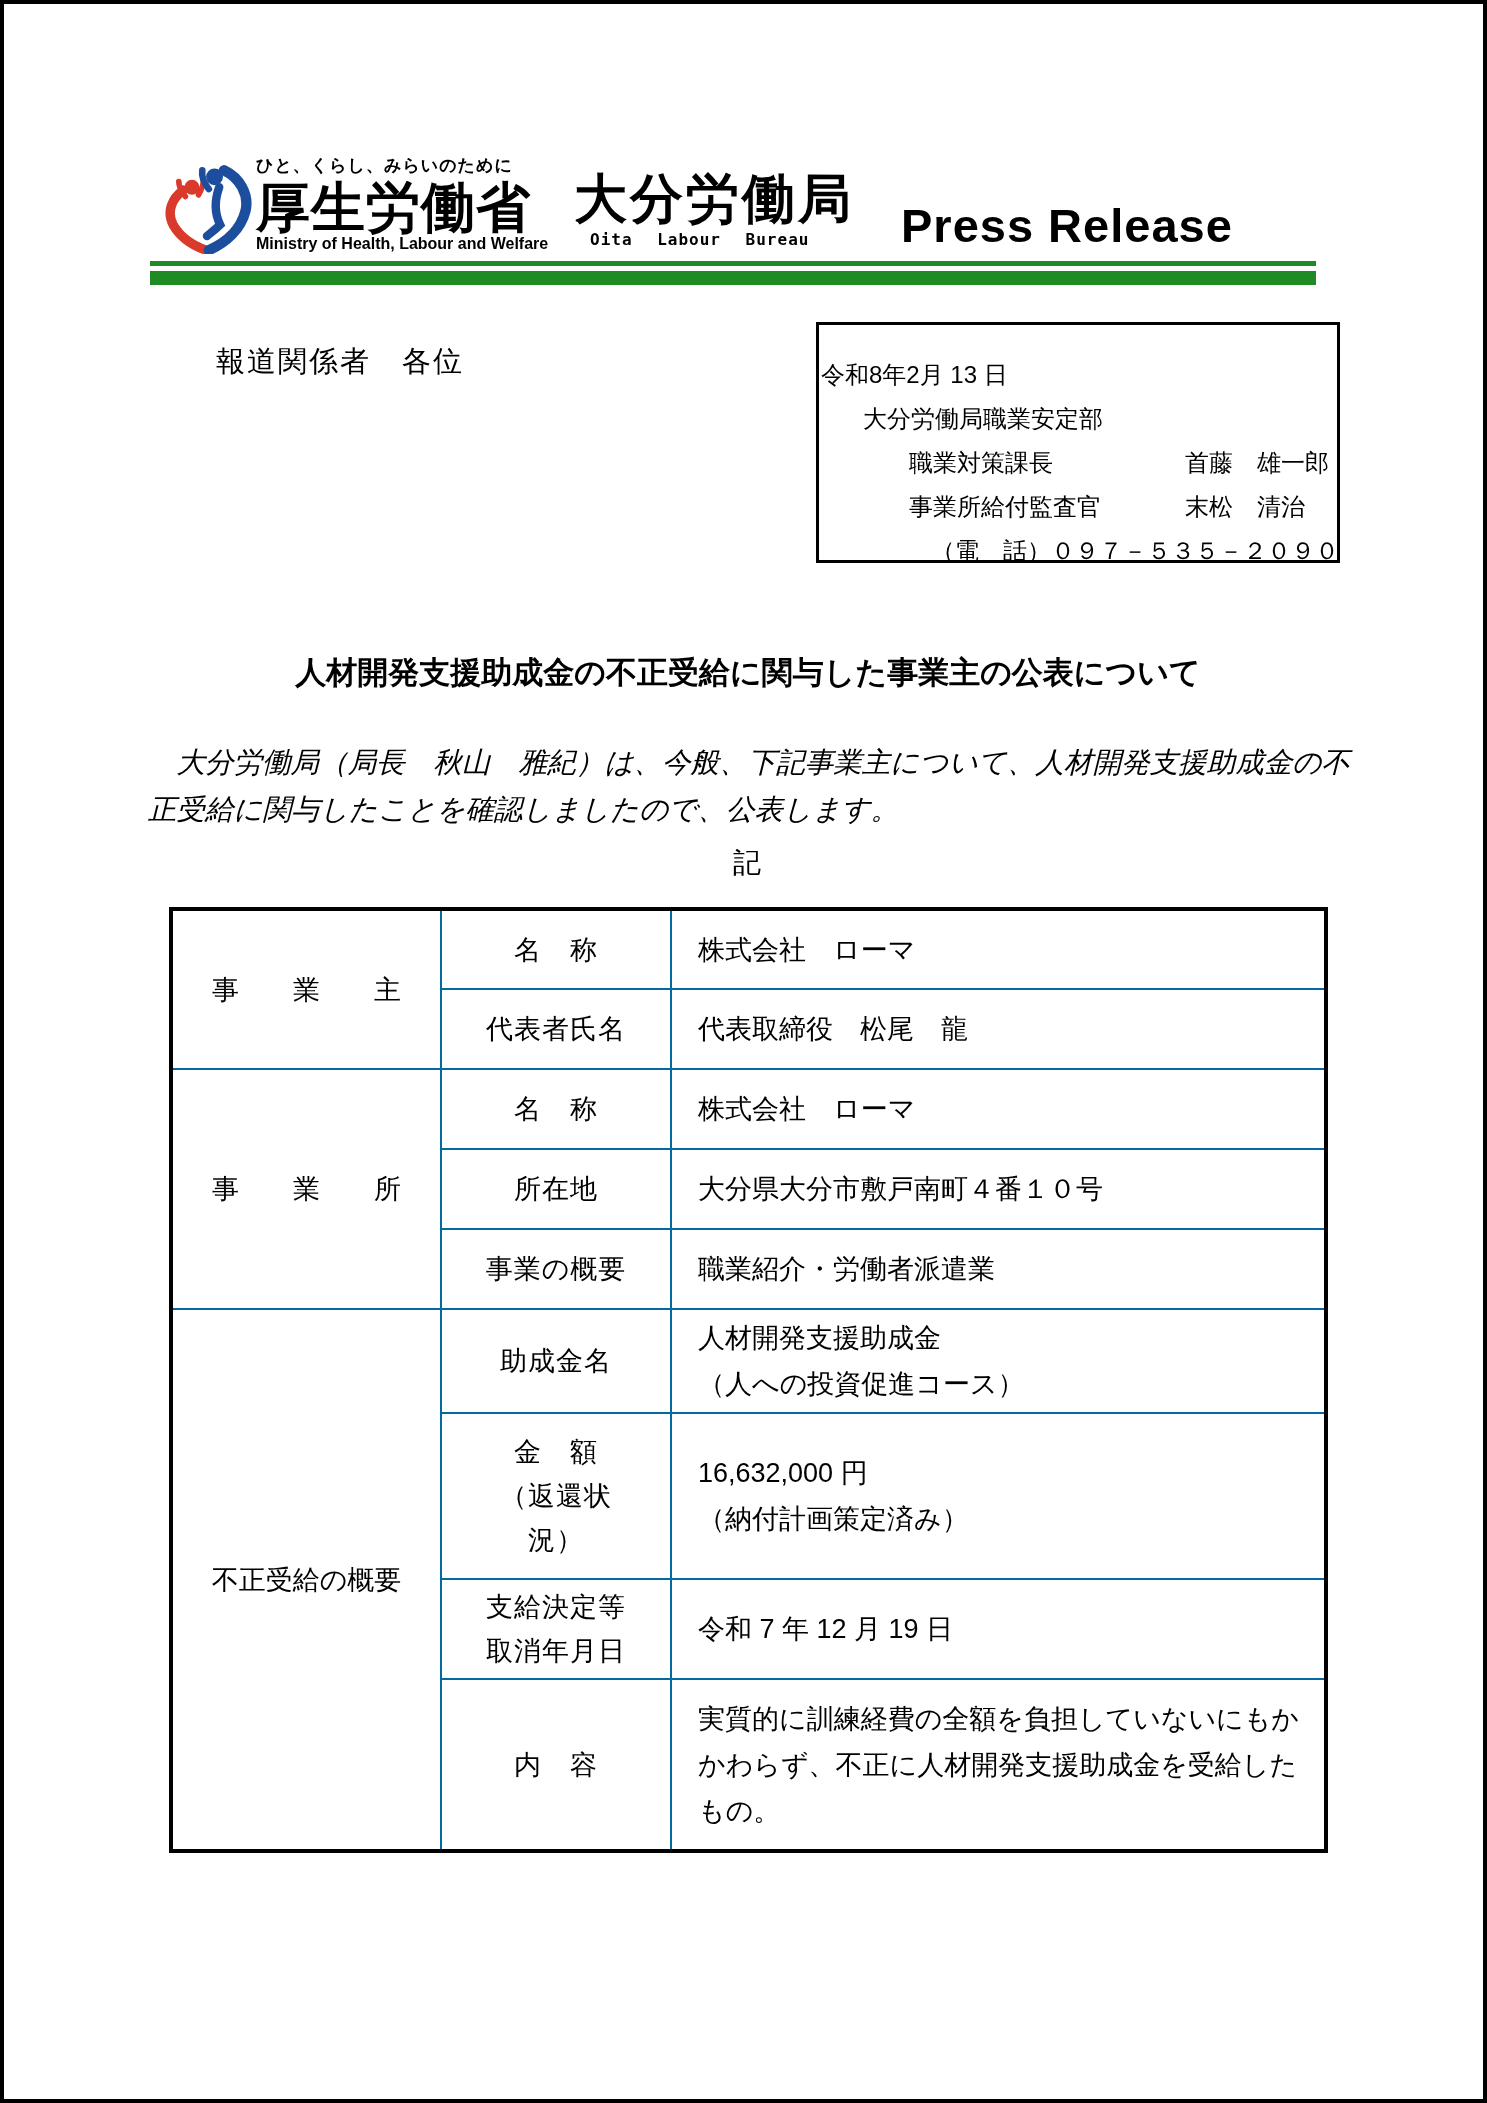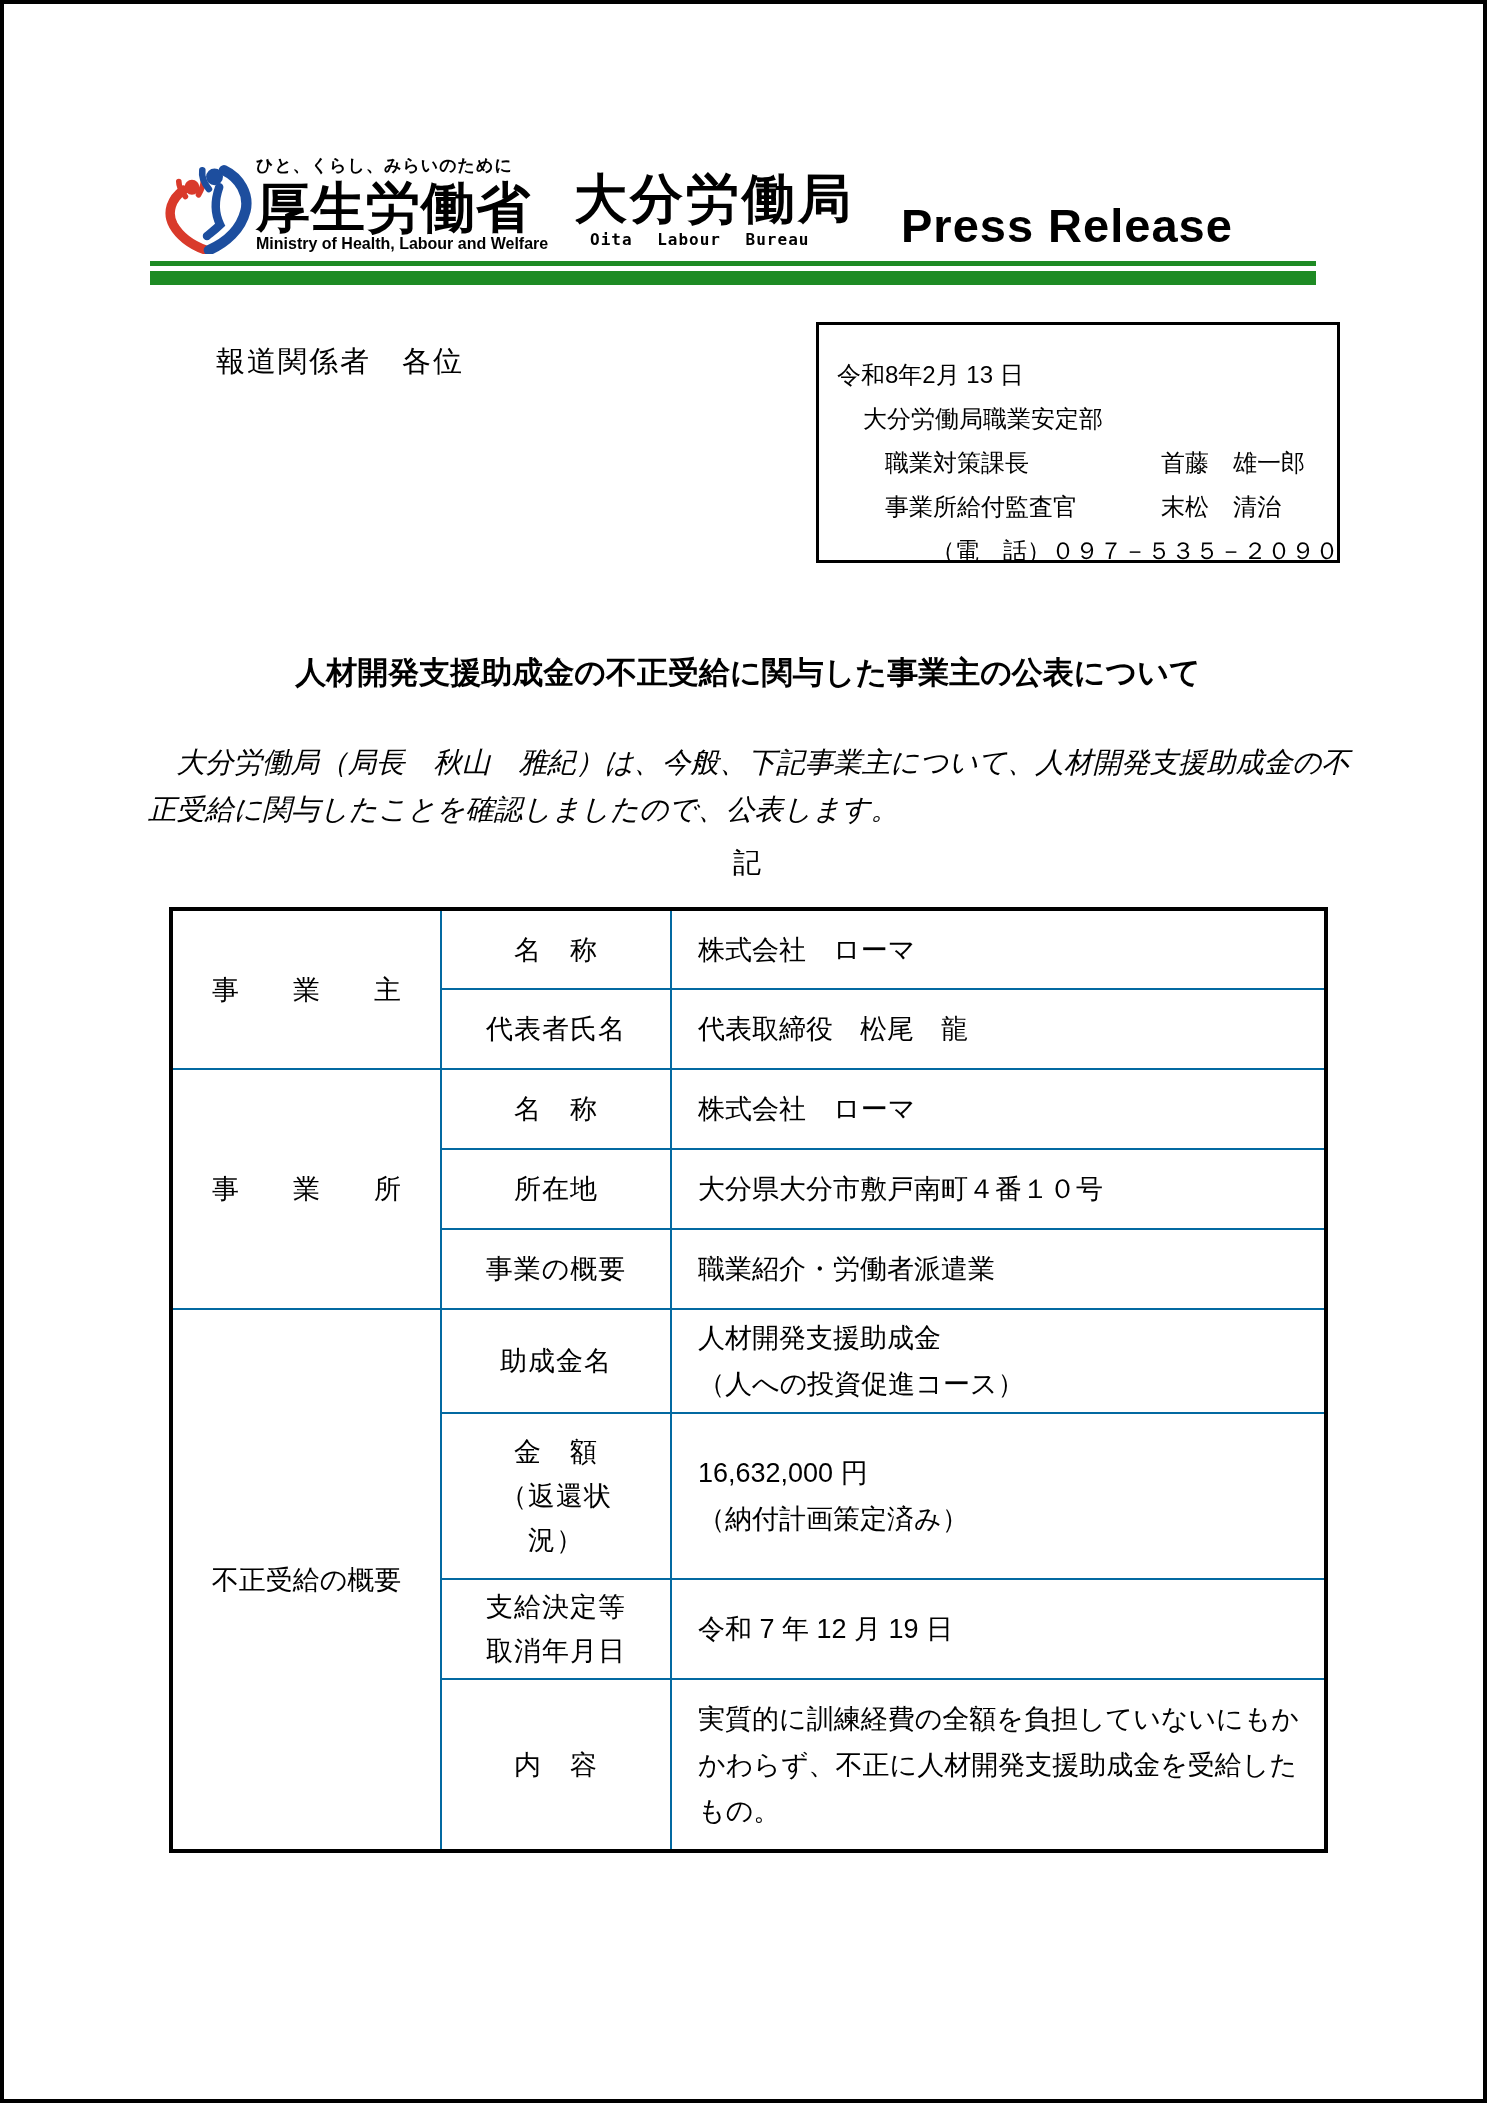--- a/index.html
+++ b/index.html
@@ -24,23 +24,23 @@
   .bureau-en { font-family:"DejaVu Sans Mono", monospace; font-size:16px; font-weight:bold; word-spacing:14px; letter-spacing:1px; margin-top:2px; margin-left:16px; white-space:nowrap; }
   .press-release { position:absolute; left:897px; top:194px; font-size:47px; font-weight:bold; letter-spacing:1px; white-space:nowrap; }
   .rule-thin  { position:absolute; left:146px; top:257px; width:1166px; height:5px;  }
   .rule-thick { position:absolute; left:146px; top:267px; width:1166px; height:14px; }
   
   .recipient { position:absolute; left:212px; top:338px; font-size:29px; letter-spacing:2px; white-space:nowrap; }
   .info-box {
     position:absolute; left:812px; top:318px; width:524px; height:241px;
     border:3px solid #000; padding-top:28px; font-size:24px; line-height:44px;
   }
-  .ib-date { margin-left:18px; white-space:nowrap; }
+  .ib-date { margin-left:2px; white-space:nowrap; }
   .ib-dept { margin-left:44px; white-space:nowrap; }
-  .ib-contact { display:flex; margin-left:66px; white-space:nowrap; }
+  .ib-contact { display:flex; margin-left:90px; white-space:nowrap; }
   .ib-contact .ct { width:276px; }
   .ib-phone { margin-left:112px; white-space:nowrap; }
   
   .doc-title {
     position:absolute; left:144px; top:648px; width:1200px; text-align:center;
     font-size:31px; font-weight:bold; white-space:nowrap;
   }
   .body-para {
     position:absolute; left:144px; top:735px; width:1202px;
     font-family:"Liberation Serif", serif; font-size:28.5px; line-height:47px;

